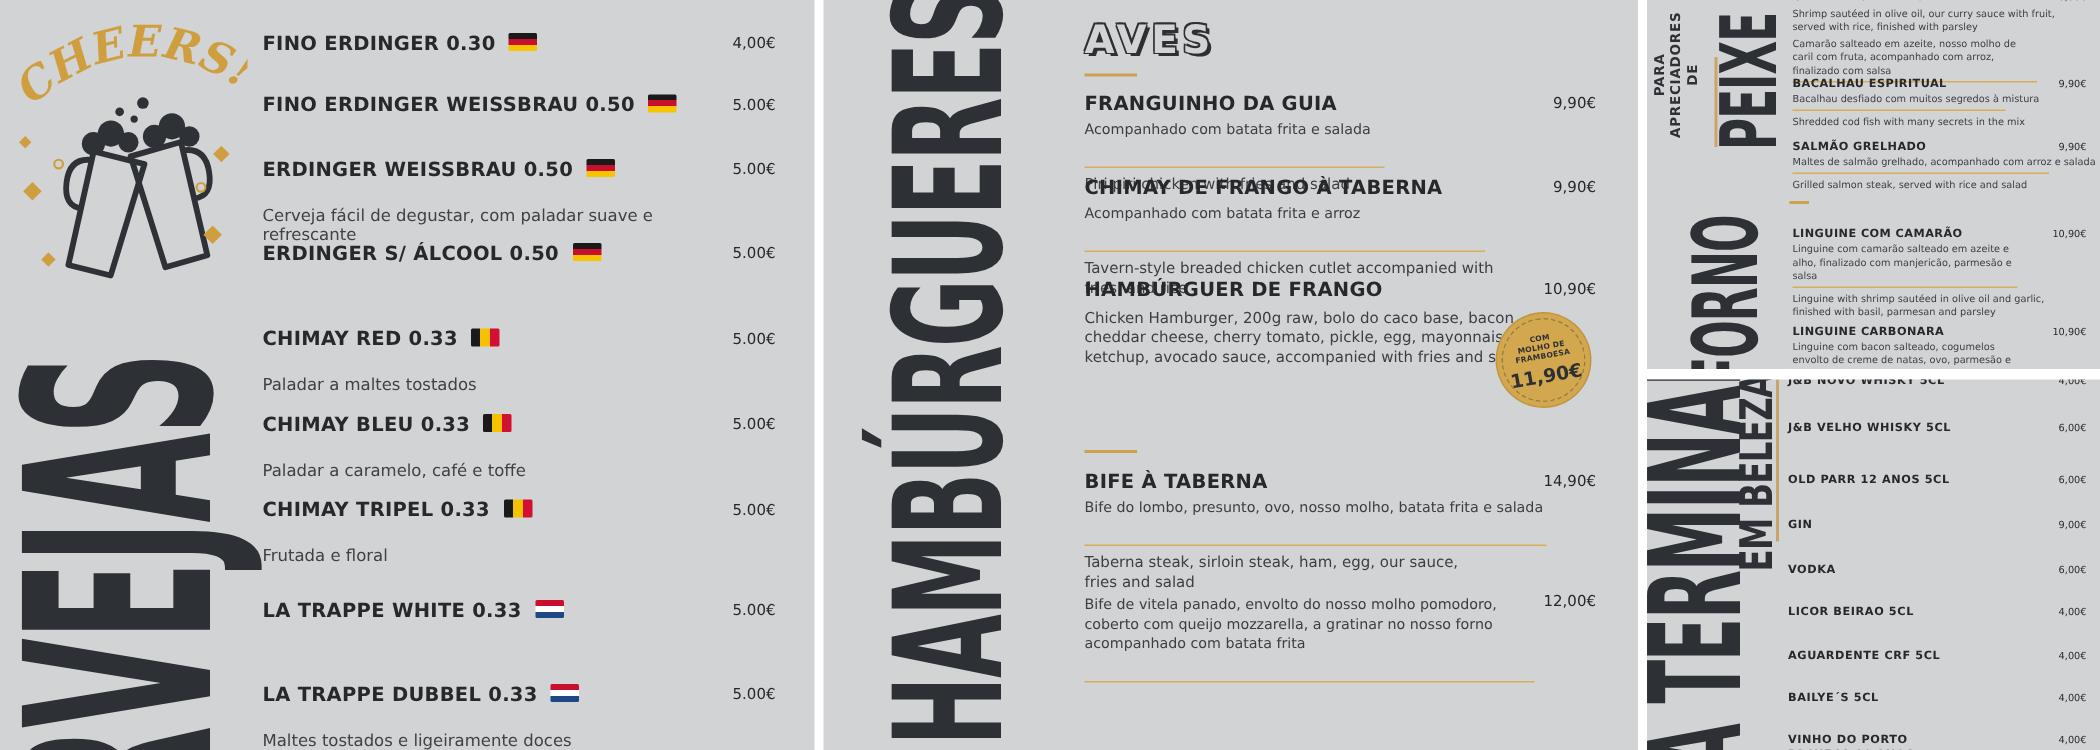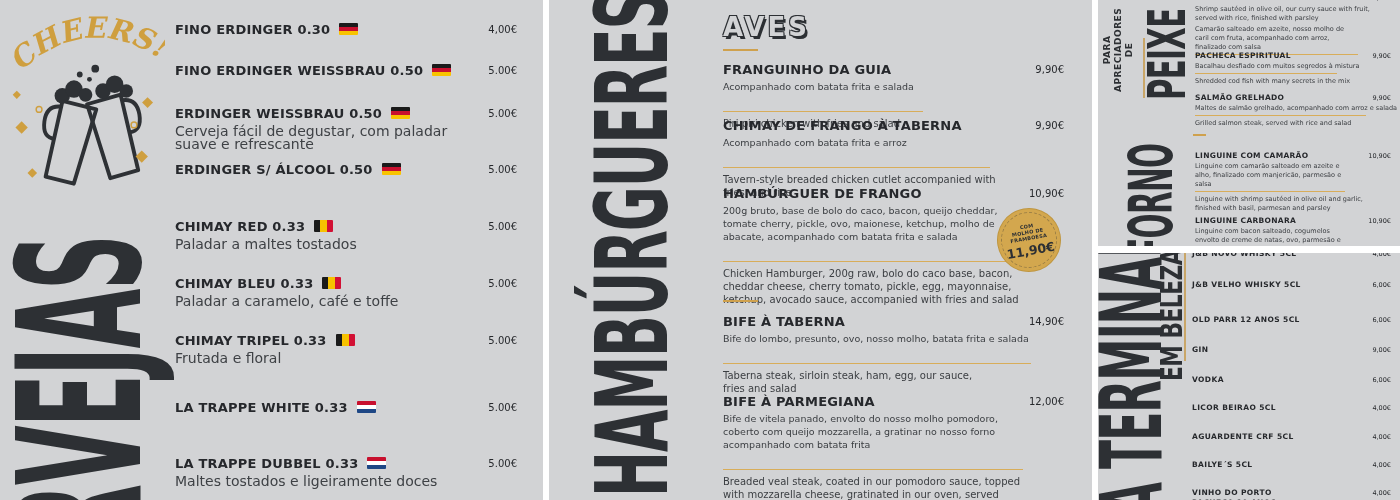--- a/index.html
+++ b/index.html
@@ -29,21 +29,21 @@
   
   .dash{position:absolute;height:2px;background:#cfa14e;}
   .u{border-bottom:1.5px solid #d8ad5a;padding-bottom:18px;}
 
   
   .cheers-svg{position:absolute;left:10px;top:6px;width:155px;height:200px;}
 
   
   .bitem{position:absolute;left:175px;right:26px;}
   .bt{font-size:13px;font-weight:bold;color:#26282c;letter-spacing:.2px;}
-  .bd{font-size:14px;color:#3e4145;margin-top:4px;line-height:13px;max-width:300px;}
+  .bd{font-size:11px;color:#3e4145;margin-top:16px;line-height:13px;max-width:300px;}
   .bp{position:absolute;right:0;top:2px;font-size:10px;font-weight:500;color:#26282c;}
   .flag{display:inline-block;width:19px;height:12px;margin-left:9px;vertical-align:-1px;border-radius:1px;}
   .flag-de{background:linear-gradient(#1a1a1a 33%,#c8102e 33% 66%,#f8c300 66%);}
   .flag-be{background:linear-gradient(90deg,#1a1a1a 33%,#f6c100 33% 66%,#d21034 66%);}
   .flag-nl{background:linear-gradient(#c8102e 33%,#ffffff 33% 66%,#1e4785 66%);}
 
   
   #aves{position:absolute;left:174px;top:12px;font-size:26px;font-weight:bold;letter-spacing:3px;
         color:#d2d3d5;text-shadow:-1px -1px 0 #2d3034,1px -1px 0 #2d3034,-1px 1px 0 #2d3034,
         1px 1px 0 #2d3034,2.5px 2.5px 0 #2d3034;}
@@ -176,44 +176,41 @@
       <span class="mp">9,90€</span>
     </div>
     <div class="mitem" style="top:118px">
       <div class="mt">CHIMAY DE FRANGO À TABERNA</div>
       <div class="mpt u" style="width:267px">Acompanhado com batata frita e arroz</div>
       <div class="men" style="max-width:290px">Tavern-style breaded chicken cutlet accompanied with fries, and rice</div>
       <span class="mp">9,90€</span>
     </div>
     <div class="mitem" style="top:186px">
       <div class="mt">HAMBÚRGUER DE FRANGO</div>
-      <div class="mpt u" style="width:308px">200g bruto, base de bolo do caco, bacon, queijo cheddar, tomate cherry, pickle, ovo, maionese, ketchup, molho de abacate, acompanhado com batata frita e salada</div>
       <div class="men">Chicken Hamburger, 200g raw, bolo do caco base, bacon, cheddar cheese, cherry tomato, pickle, egg, mayonnaise, ketchup, avocado sauce, accompanied with fries and salad</div>
       <span class="mp">10,90€</span>
     </div>
 
     <div class="badge">
       <span class="bl">COM</span>
       <span class="bl">MOLHO DE</span>
       <span class="bl">FRAMBOESA</span>
       <span class="bprice">11,90€</span>
     </div>
 
     <div class="dash" style="left:174px;top:300px;width:35px"></div>
 
     <div class="mitem" style="top:314px">
       <div class="mt">BIFE À TABERNA</div>
       <div class="mpt u nw" style="width:308px">Bife do lombo, presunto, ovo, nosso molho, batata frita e salada</div>
       <div class="men" style="max-width:260px">Taberna steak, sirloin steak, ham, egg, our sauce, fries and salad</div>
       <span class="mp">14,90€</span>
     </div>
     <div class="mitem" style="top:394px">
-      <div class="mt">BIFE À PARMEGIANA</div>
       <div class="mpt u" style="width:300px">Bife de vitela panado, envolto do nosso molho pomodoro, coberto com queijo mozzarella, a gratinar no nosso forno acompanhado com batata frita</div>
-      <div class="men" style="max-width:300px">Breaded veal steak, coated in our pomodoro sauce, topped with mozzarella cheese, gratinated in our oven, served with fries.</div>
       <span class="mp">12,00€</span>
     </div>
   </section>
 
   <section class="panel" id="p-rt">
     <div class="vt-small">
       <div>PARA</div>
       <div>APRECIADORES</div>
       <div>DE</div>
     </div>
@@ -221,21 +218,21 @@
     <div class="vt" id="vt-peixe">PEIXE</div>
     <div class="vt" id="vt-forno">FORNO</div>
 
     <div class="ritem" style="top:-7px">
       <div class="rt">CARIL DE CAMARÃO</div>
       <div class="rd rde">Shrimp sautéed in olive oil, our curry sauce with fruit, served with rice, finished with parsley</div>
       <div class="rd rdp" style="width:163px">Camarão salteado em azeite, nosso molho de caril com fruta, acompanhado com arroz, finalizado com salsa</div>
       <span class="rp">10,90€</span>
     </div>
     <div class="ritem" style="top:51px">
-      <div class="rt">PACHECA ESPIRITUAL</div>
+      <div class="rt">BACALHAU ESPIRITUAL</div>
       <div class="rd rdp nw" style="width:142px">Bacalhau desfiado com muitos segredos à mistura</div>
       <div class="rd rde">Shredded cod fish with many secrets in the mix</div>
       <span class="rp">9,90€</span>
     </div>
     <div class="ritem" style="top:93px">
       <div class="rt">SALMÃO GRELHADO</div>
       <div class="rd rdp nw" style="width:171px">Maltes de salmão grelhado, acompanhado com arroz e salada</div>
       <div class="rd rde">Grilled salmon steak, served with rice and salad</div>
       <span class="rp">9,90€</span>
     </div>

